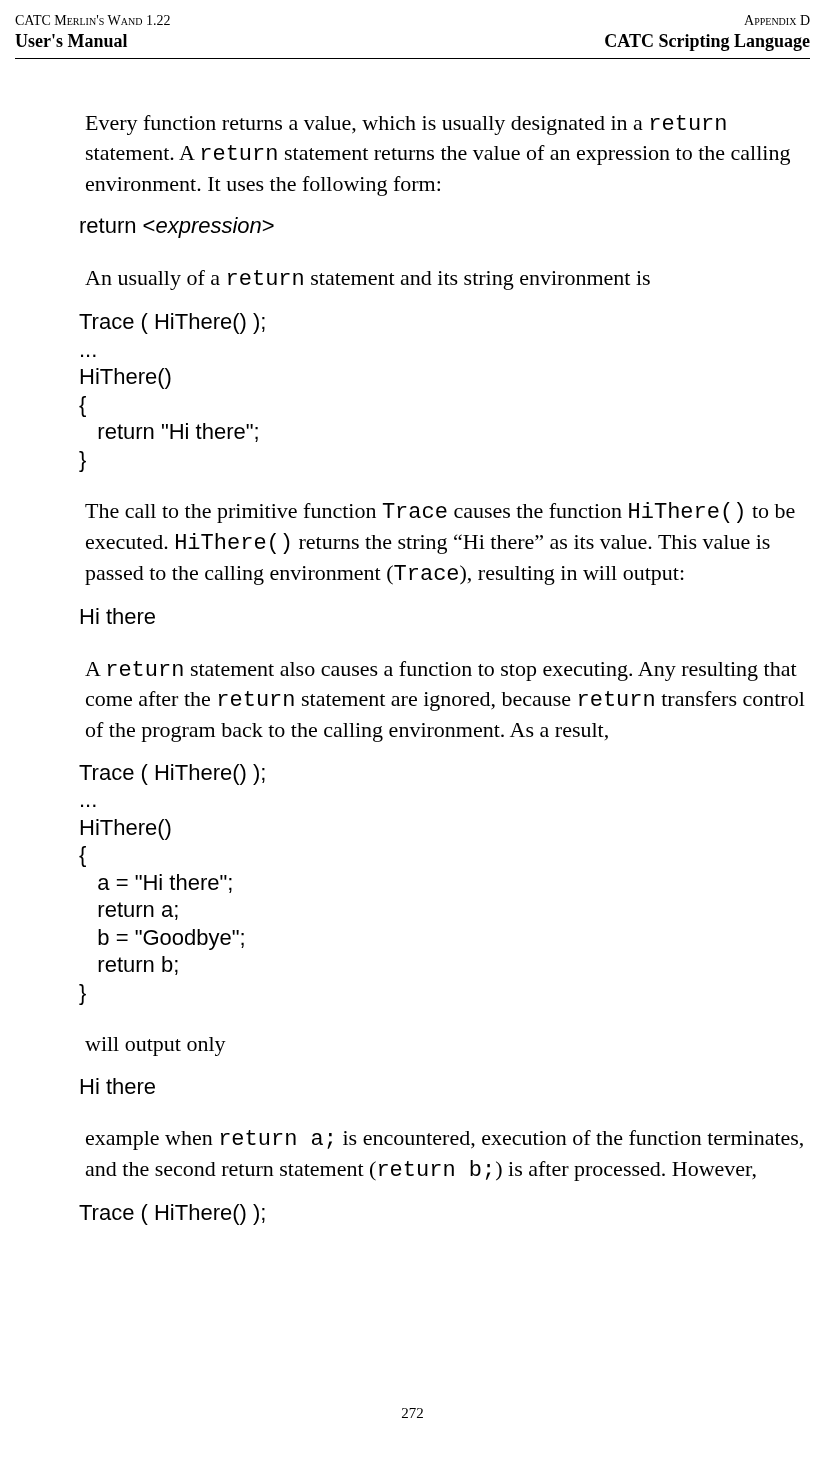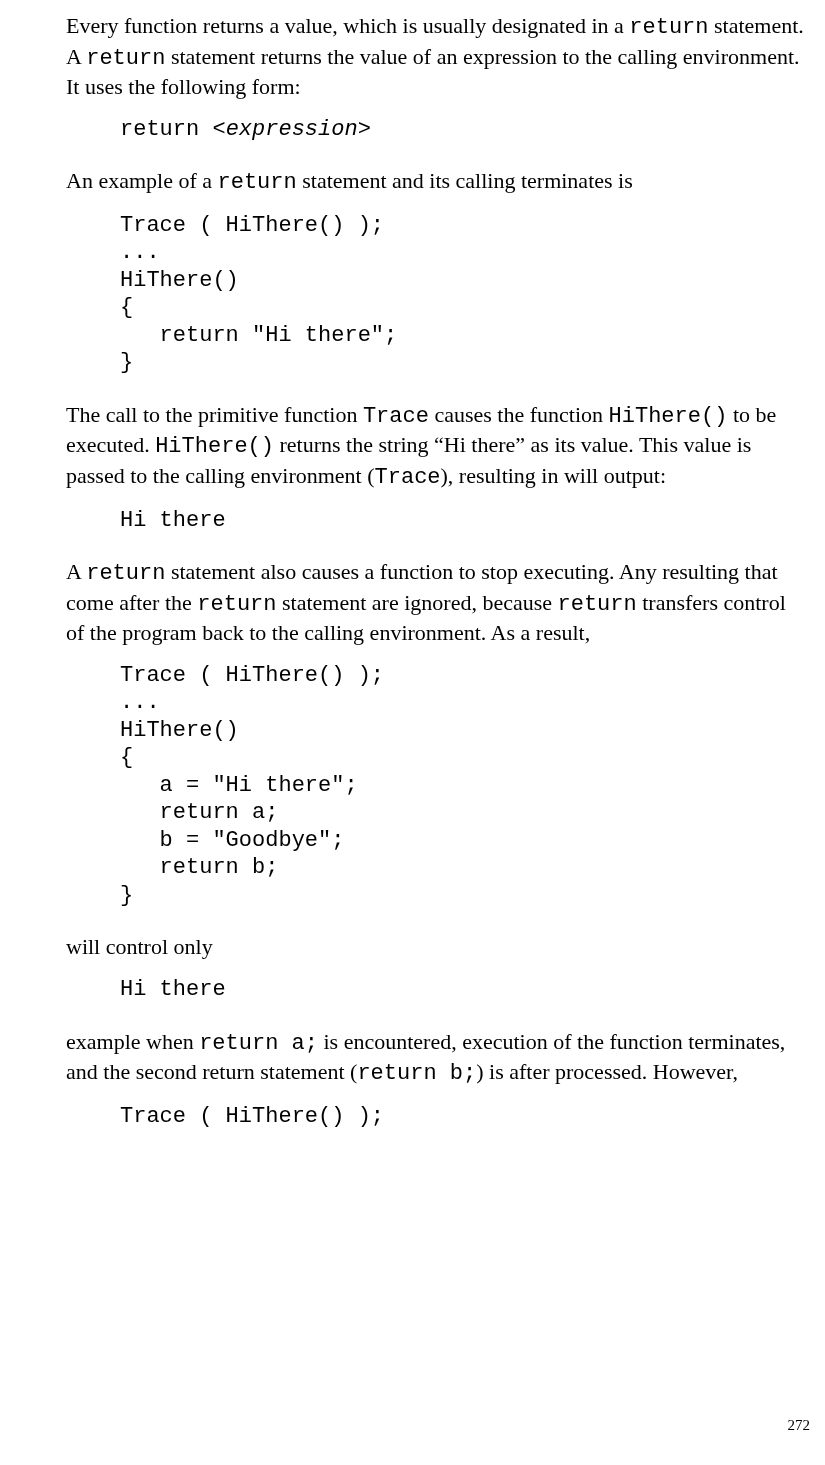--- a/index.html
+++ b/index.html
@@ -50,68 +50,78 @@
       margin-bottom: 4px;
     }
     .section-title .code {
       font-family: 'Courier New', Courier, monospace;
       font-weight: normal;
     }
     .section-title .bold {
       font-weight: bold;
     }
     .body-text {
-      margin-left: 51px;
+      margin-left: 70px;
       margin-right: 5px;
       margin-bottom: 14px;
     }
     .code {
       font-family: 'Courier New', Courier, monospace;
     }
     .italic {
       font-style: italic;
     }
     .code-block {
-      font-family: Liberation Mono, monospace;
-      margin-left: 105px;
+      font-family: Liberation Sans, sans-serif;
+      margin-left: 64px;
       margin-bottom: 24px;
       margin-top: 6px;
       white-space: pre;
       font-size: 22px;
       line-height: 1.25;
     }
     .page-number {
       position: absolute;
-      bottom: 10px;
+      bottom: 22px;
       left: 0;
       right: 0;
-      text-align: right;
+      text-align: center;
       font-size: 15px;
     }
     .page-wrapper {
       position: relative;
       width: 100%;
       height: 100%;
     }
   </style>
 </head>
 <body>
 
 <div class="page-wrapper">
 
+  <div class="header">
+    <div class="header-row">
+      <span class="header-left-top">CATC Merlin's Wand 1.22</span>
+      <span class="header-right-top">Appendix D</span>
+    </div>
+    <div class="header-row">
+      <span class="header-left-bottom">User's Manual</span>
+      <span class="header-right-bottom">CATC Scripting Language</span>
+    </div>
+  </div>
 
 
   <p class="body-text">
     <span>Every function returns a value, which is usually designated in a </span><span class="code">return</span><span> statement. A </span><span class="code">return</span><span> statement returns the value of an expression to the calling environment. It uses the following form:</span>
   </p>
 
   <div class="code-block"><span>return &lt;</span><span class="italic">expression</span><span>&gt;</span></div>
 
   <p class="body-text">
-    <span>An example of a </span><span class="code">return</span><span> statement and its calling terminates is</span>
+    <span>An usually of a </span><span class="code">return</span><span> statement and its string environment is</span>
   </p>
 
   <div class="code-block">Trace ( HiThere() );
 ...
 HiThere()
 {
    return "Hi there";
 }</div>
 
   <p class="body-text">
@@ -127,21 +137,21 @@
   <div class="code-block">Trace ( HiThere() );
 ...
 HiThere()
 {
    a = "Hi there";
    return a;
    b = "Goodbye";
    return b;
 }</div>
 
-  <p class="body-text">will control only</p>
+  <p class="body-text">will output only</p>
 
   <div class="code-block">Hi there</div>
 
   <p class="body-text">
     <span>example when </span><span class="code">return a;</span><span> is encountered, execution of the function terminates, and the second return statement (</span><span class="code">return b;</span><span>) is after processed. However,</span>
   </p>
 
   <div class="code-block">Trace ( HiThere() );</div>
 
   <div class="page-number">272</div>

